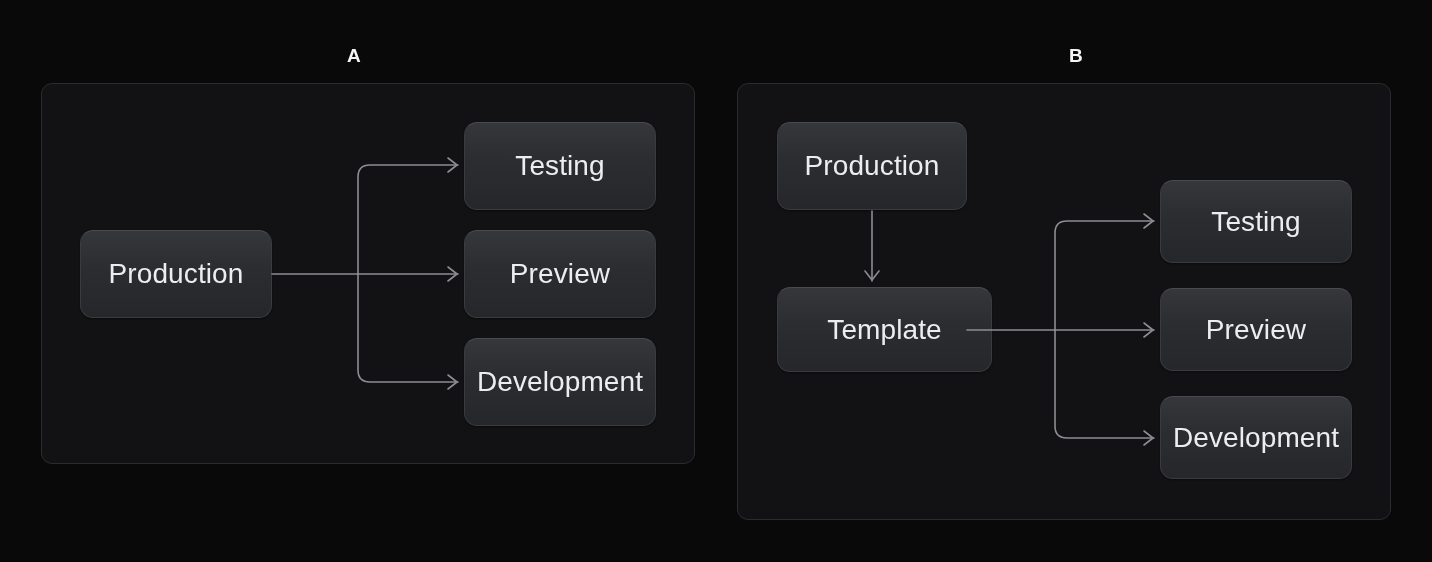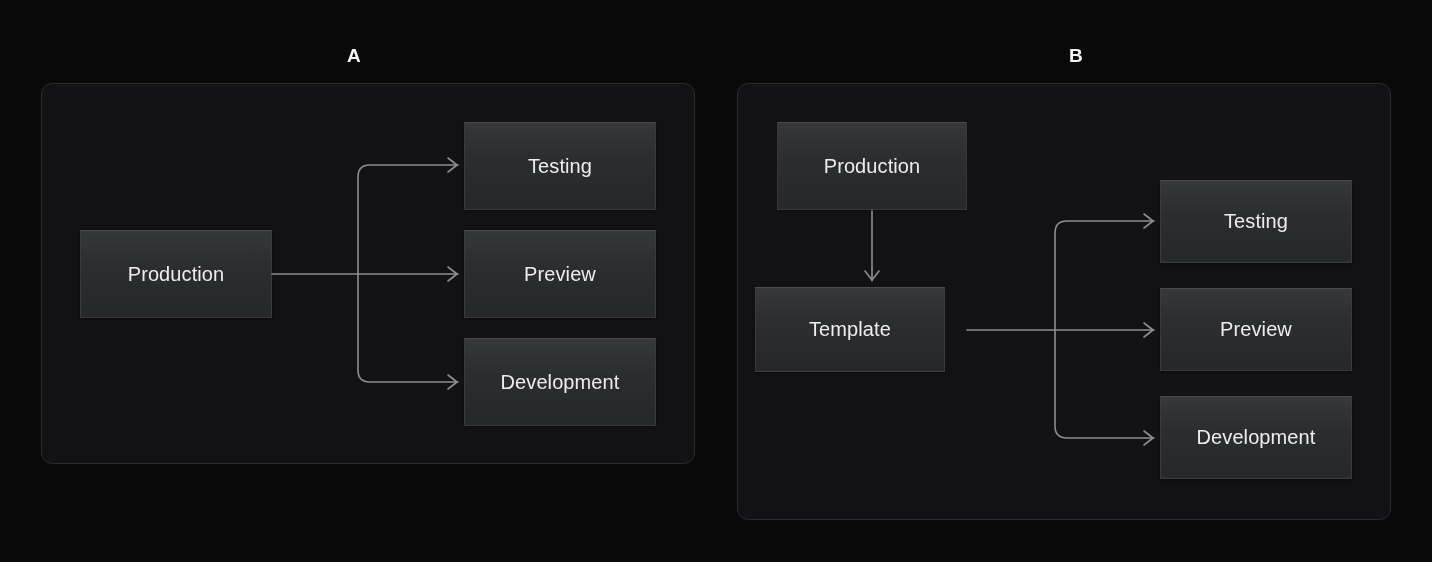--- a/index.html
+++ b/index.html
@@ -38,29 +38,29 @@
     background: #121214;
     border: 1px solid #2b2b2f;
     border-radius: 11px;
     box-sizing: border-box;
   }
 
   
   .node {
     position: absolute;
     box-sizing: border-box;
-    border-radius: 0;
+    border-radius: 13px;
     background: linear-gradient(180deg, #36373a 0%, #2c2d30 42%, #26272a 100%);
     border: 1px solid #3a3b3f;
     border-top-color: #4a4b50;
     display: flex;
     align-items: center;
     justify-content: center;
     color: #ededf0;
-    font-size: 20px;
+    font-size: 28px;
     font-weight: 400;
     letter-spacing: 0.1px;
     box-shadow: 0 1px 2px rgba(0,0,0,0.45);
     white-space: nowrap;
   }
 
   
   .wires {
     position: absolute;
     inset: 0;
@@ -93,21 +93,21 @@
   <div class="node" style="left:80px;  top:230px; width:192px; height:88px;">Production</div>
   <div class="node" style="left:464px; top:122px; width:192px; height:88px;">Testing</div>
   <div class="node" style="left:464px; top:230px; width:192px; height:88px;">Preview</div>
   <div class="node" style="left:464px; top:338px; width:192px; height:88px;">Development</div>
 
   <div class="panel-label" style="left:1046px; top:46px; width:60px;">B</div>
 
   <div class="panel" style="left:737px; top:83px; width:654px; height:437px;"></div>
 
   <div class="node" style="left:777px;  top:122px; width:190px; height:88px;">Production</div>
-  <div class="node" style="left:755px;  top:287px; width:190px; height:85px;">Template</div>
+  <div class="node" style="left:777px;  top:287px; width:215px; height:85px;">Template</div>
   <div class="node" style="left:1160px; top:180px; width:192px; height:83px;">Testing</div>
   <div class="node" style="left:1160px; top:288px; width:192px; height:83px;">Preview</div>
   <div class="node" style="left:1160px; top:396px; width:192px; height:83px;">Development</div>
 
   <svg class="wires" width="1432" height="562" viewBox="0 0 1432 562">
 
     <path class="wire" d="M 272 274 L 358 274"></path>
 
     <path class="wire" d="M 358 274 L 358 177 Q 358 165 370 165 L 458 165"></path>
     <path class="wire-head" d="M 448 158 L 457 165 L 448 172"></path>

